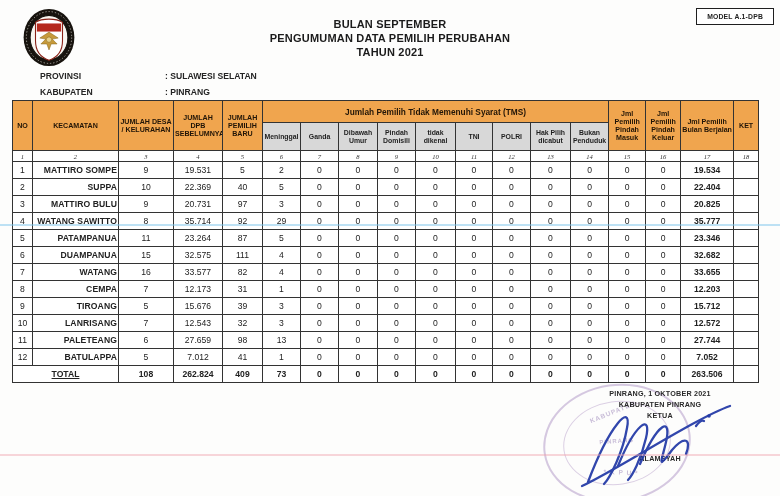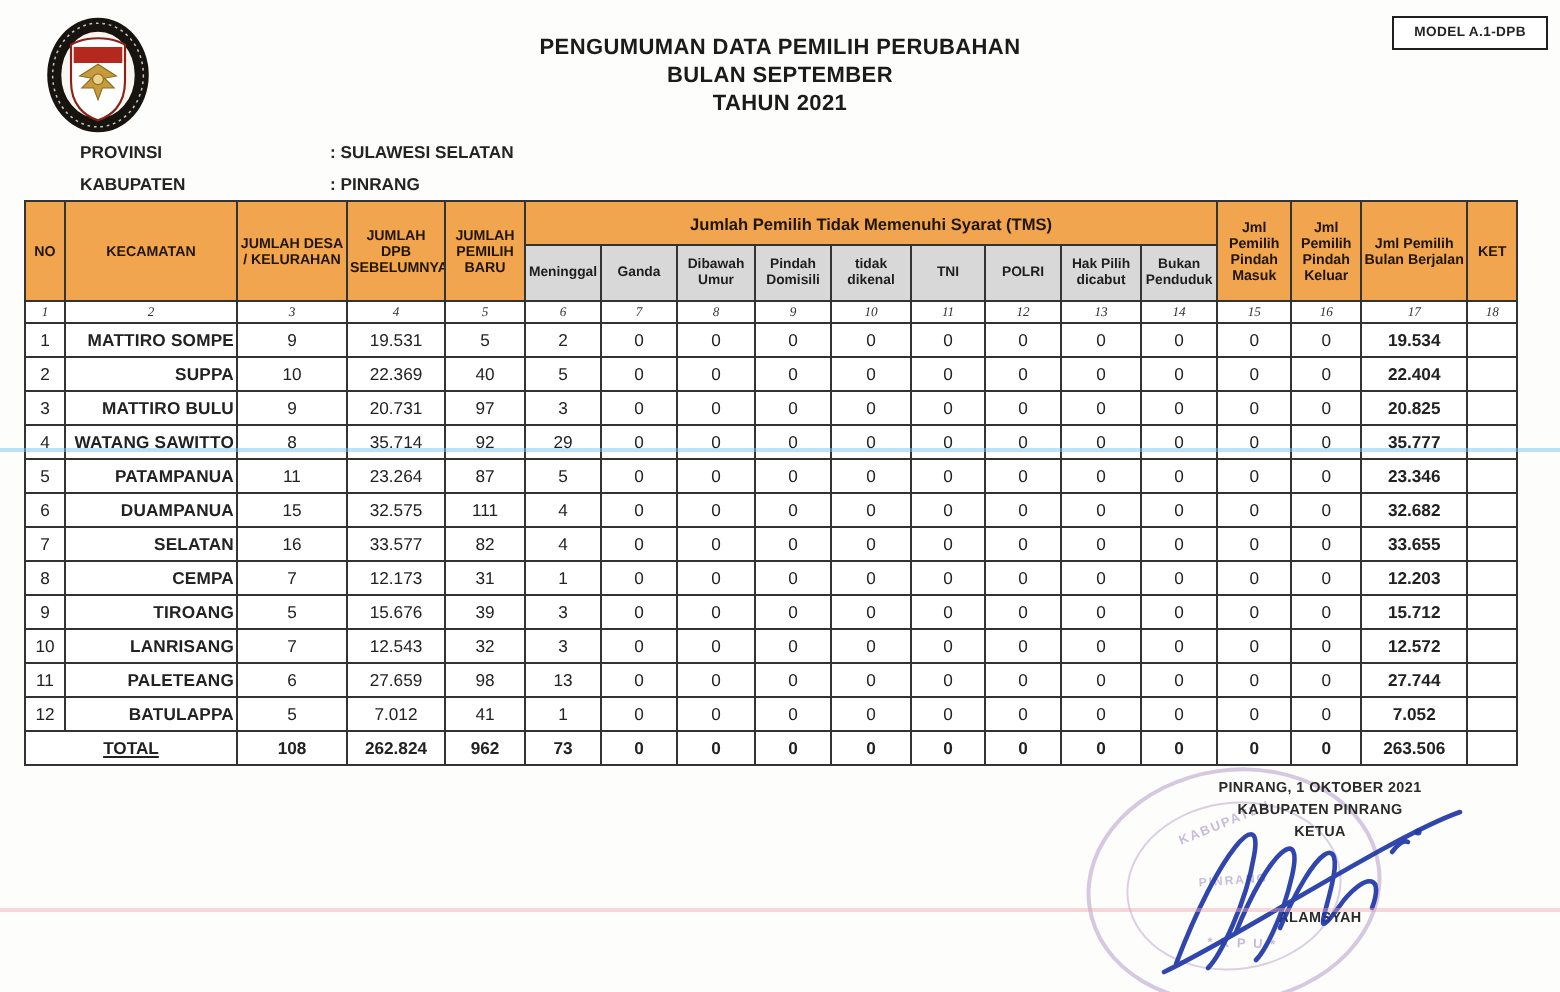--- a/index.html
+++ b/index.html
@@ -106,22 +106,22 @@
     <ellipse cx="50" cy="56" rx="35" ry="41" fill="#f8f6f1" stroke="#17130e" stroke-width="2"></ellipse>
     <path d="M50 22 C66 22 75 28 75 28 L75 62 C75 84 62 94 50 98 C38 94 25 84 25 62 L25 28 C25 28 34 22 50 22 Z" fill="#ffffff" stroke="#8a2218" stroke-width="2"></path>
     <path d="M27.5 30 L72.5 30 L72.5 45 L27.5 45 Z" fill="#b5281d"></path>
     <path d="M50 46 l-17 11 l11 2 l-9 9 l11 0 l4 11 l4 -11 l11 0 l-9 -9 l11 -2 Z" fill="#c79a3b" stroke="#8a6a20" stroke-width="1"></path>
     <circle cx="50" cy="60" r="5" fill="#e8d28c" stroke="#8a6a20" stroke-width="1"></circle>
   </svg>
 
   <div class="badge">MODEL A.1-DPB</div>
 
   <div class="title">
+    <div>BULAN SEPTEMBER</div>
     <div>PENGUMUMAN DATA PEMILIH PERUBAHAN</div>
-    <div>BULAN SEPTEMBER</div>
     <div>TAHUN 2021</div>
   </div>
 
   <div class="meta">
     <div class="row">
       <span class="lbl">PROVINSI</span><span>: SULAWESI SELATAN</span>
     </div>
     <div class="row">
       <span class="lbl">KABUPATEN</span><span>: PINRANG</span>
     </div>
@@ -309,21 +309,21 @@
           <td>0</td>
           <td>0</td>
           <td>0</td>
           <td>0</td>
           <td>0</td>
           <td class="run">32.682</td>
           <td></td>
         </tr>
         <tr>
           <td>7</td>
-          <td class="kec">SELATAN</td>
+          <td class="kec">WATANG</td>
           <td>16</td>
           <td>33.577</td>
           <td>82</td>
           <td>4</td>
           <td>0</td>
           <td>0</td>
           <td>0</td>
           <td>0</td>
           <td>0</td>
           <td>0</td>
@@ -431,21 +431,21 @@
           <td>0</td>
           <td>0</td>
           <td>0</td>
           <td class="run">7.052</td>
           <td></td>
         </tr>
         <tr class="total">
           <td colspan="2" style="text-align: center; text-decoration: underline;">TOTAL</td>
           <td>108</td>
           <td>262.824</td>
-          <td>962</td>
+          <td>409</td>
           <td>73</td>
           <td>0</td>
           <td>0</td>
           <td>0</td>
           <td>0</td>
           <td>0</td>
           <td>0</td>
           <td>0</td>
           <td>0</td>
           <td>0</td>

